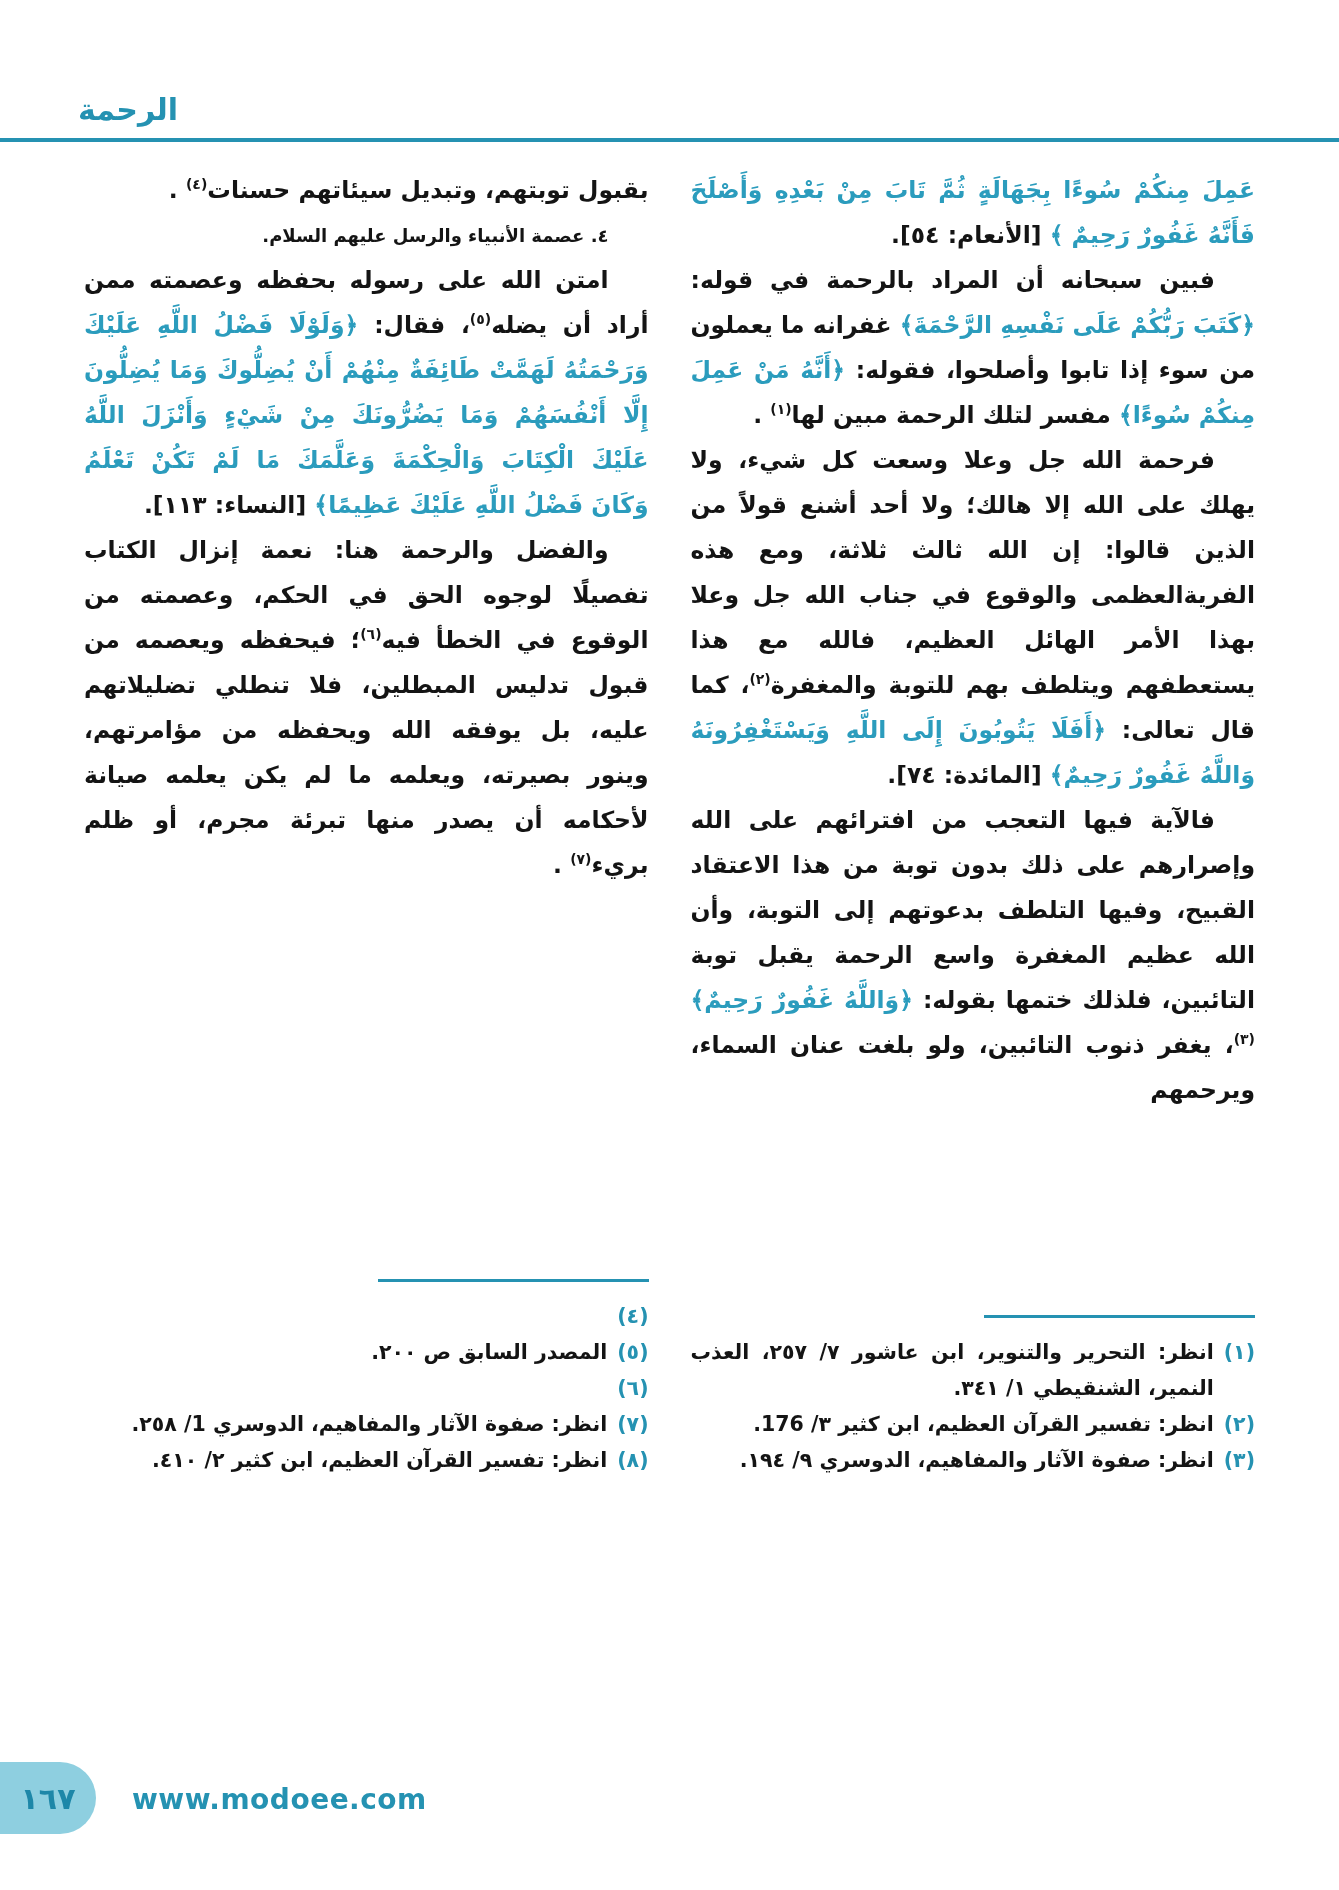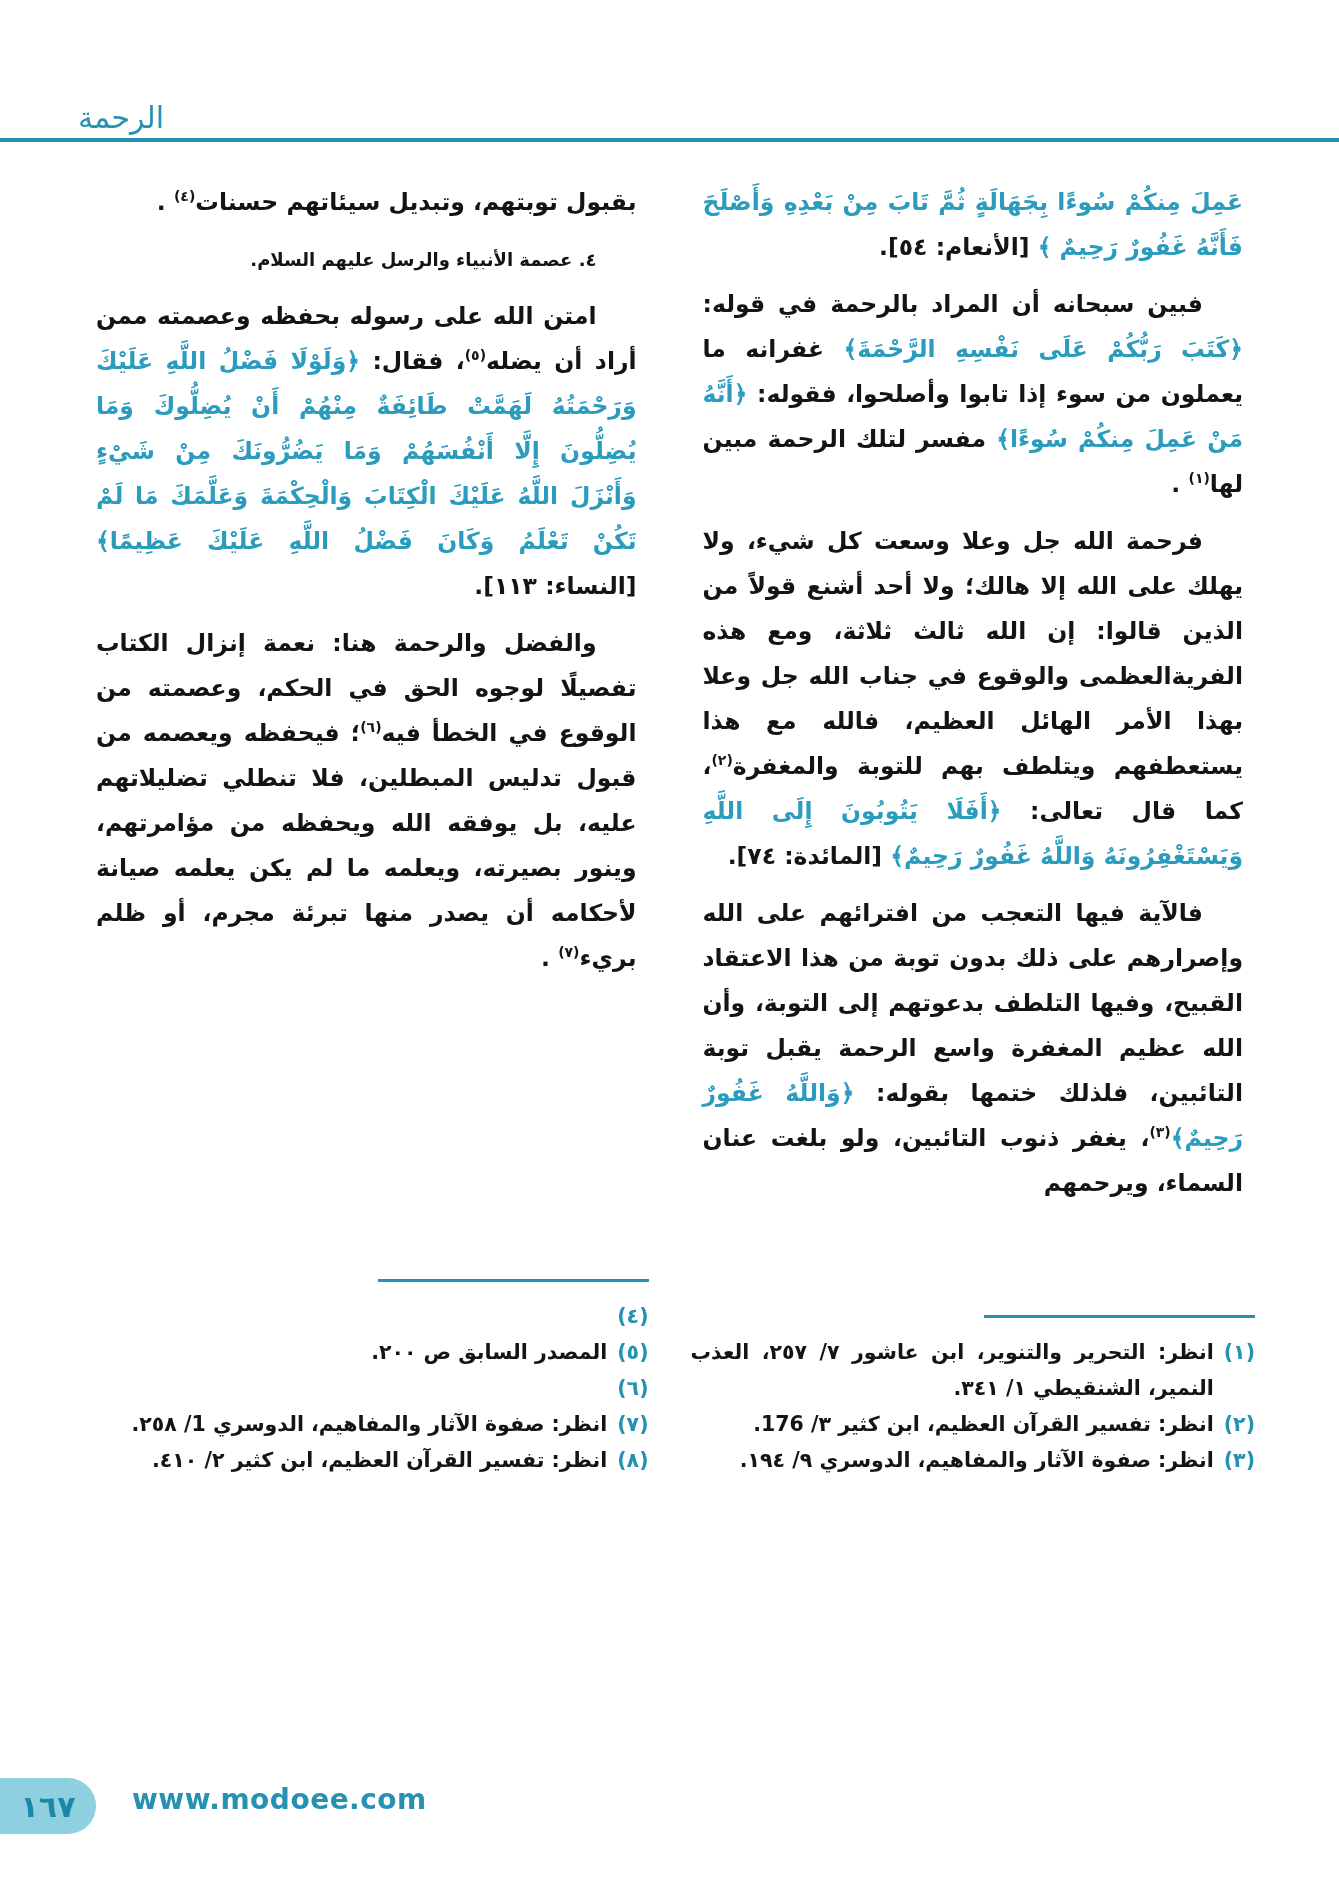--- a/index.html
+++ b/index.html
@@ -18,43 +18,42 @@
     position:relative;
     overflow:hidden;
     color:var(--ink);
   }
   .page{position:relative;width:100%;height:100%;}
 
   
   .header-title{
     position:absolute;top:92px;left:78px;
     color:var(--accent);
-    font-size:30px;font-weight:normal;
+    font-size:30px;font-weight:bold;
     letter-spacing:0.5px;
-    margin-top:8px;
   }
   .header-rule{
     position:absolute;top:138px;left:0;right:0;
     height:4px;background:var(--accent);
   }
 
   
   .columns{
     position:absolute;top:168px;right:84px;left:84px;
     height:1310px;
     display:flex;gap:42px;
   }
   .col{
     flex:1 1 0;
     display:flex;flex-direction:column;
     overflow:hidden;
   }
   .paras{flex:0 1 auto;}
   .para{
-    margin:12px;
+    margin:0;
     font-size:23.5px;
     line-height:45px;
     font-weight:bold;
     text-align:justify;
     text-indent:40px;
   }
   .para.no-indent{text-indent:0;}
   .para.heading{font-size:18px;}
   .quran{color:var(--quran);}
   .fnref{
@@ -77,21 +76,21 @@
     line-height:36px;
     font-weight:bold;
     align-items:flex-start;
   }
   .fn-marker{color:var(--accent);white-space:nowrap;flex:0 0 auto;}
   .fn-text{text-align:justify;}
 
   
   .page-tab{
     position:absolute;left:0;bottom:56px;
-    width:96px;height:56px;
+    width:96px;height:72px;
     background:var(--tab-bg);
     border-radius:0 36px 36px 0;
     display:flex;align-items:center;justify-content:center;
   }
   .page-number{
     color:#1d87a8;
     font-size:30px;font-weight:bold;
   }
   .website{
     position:absolute;left:132px;bottom:74px;

